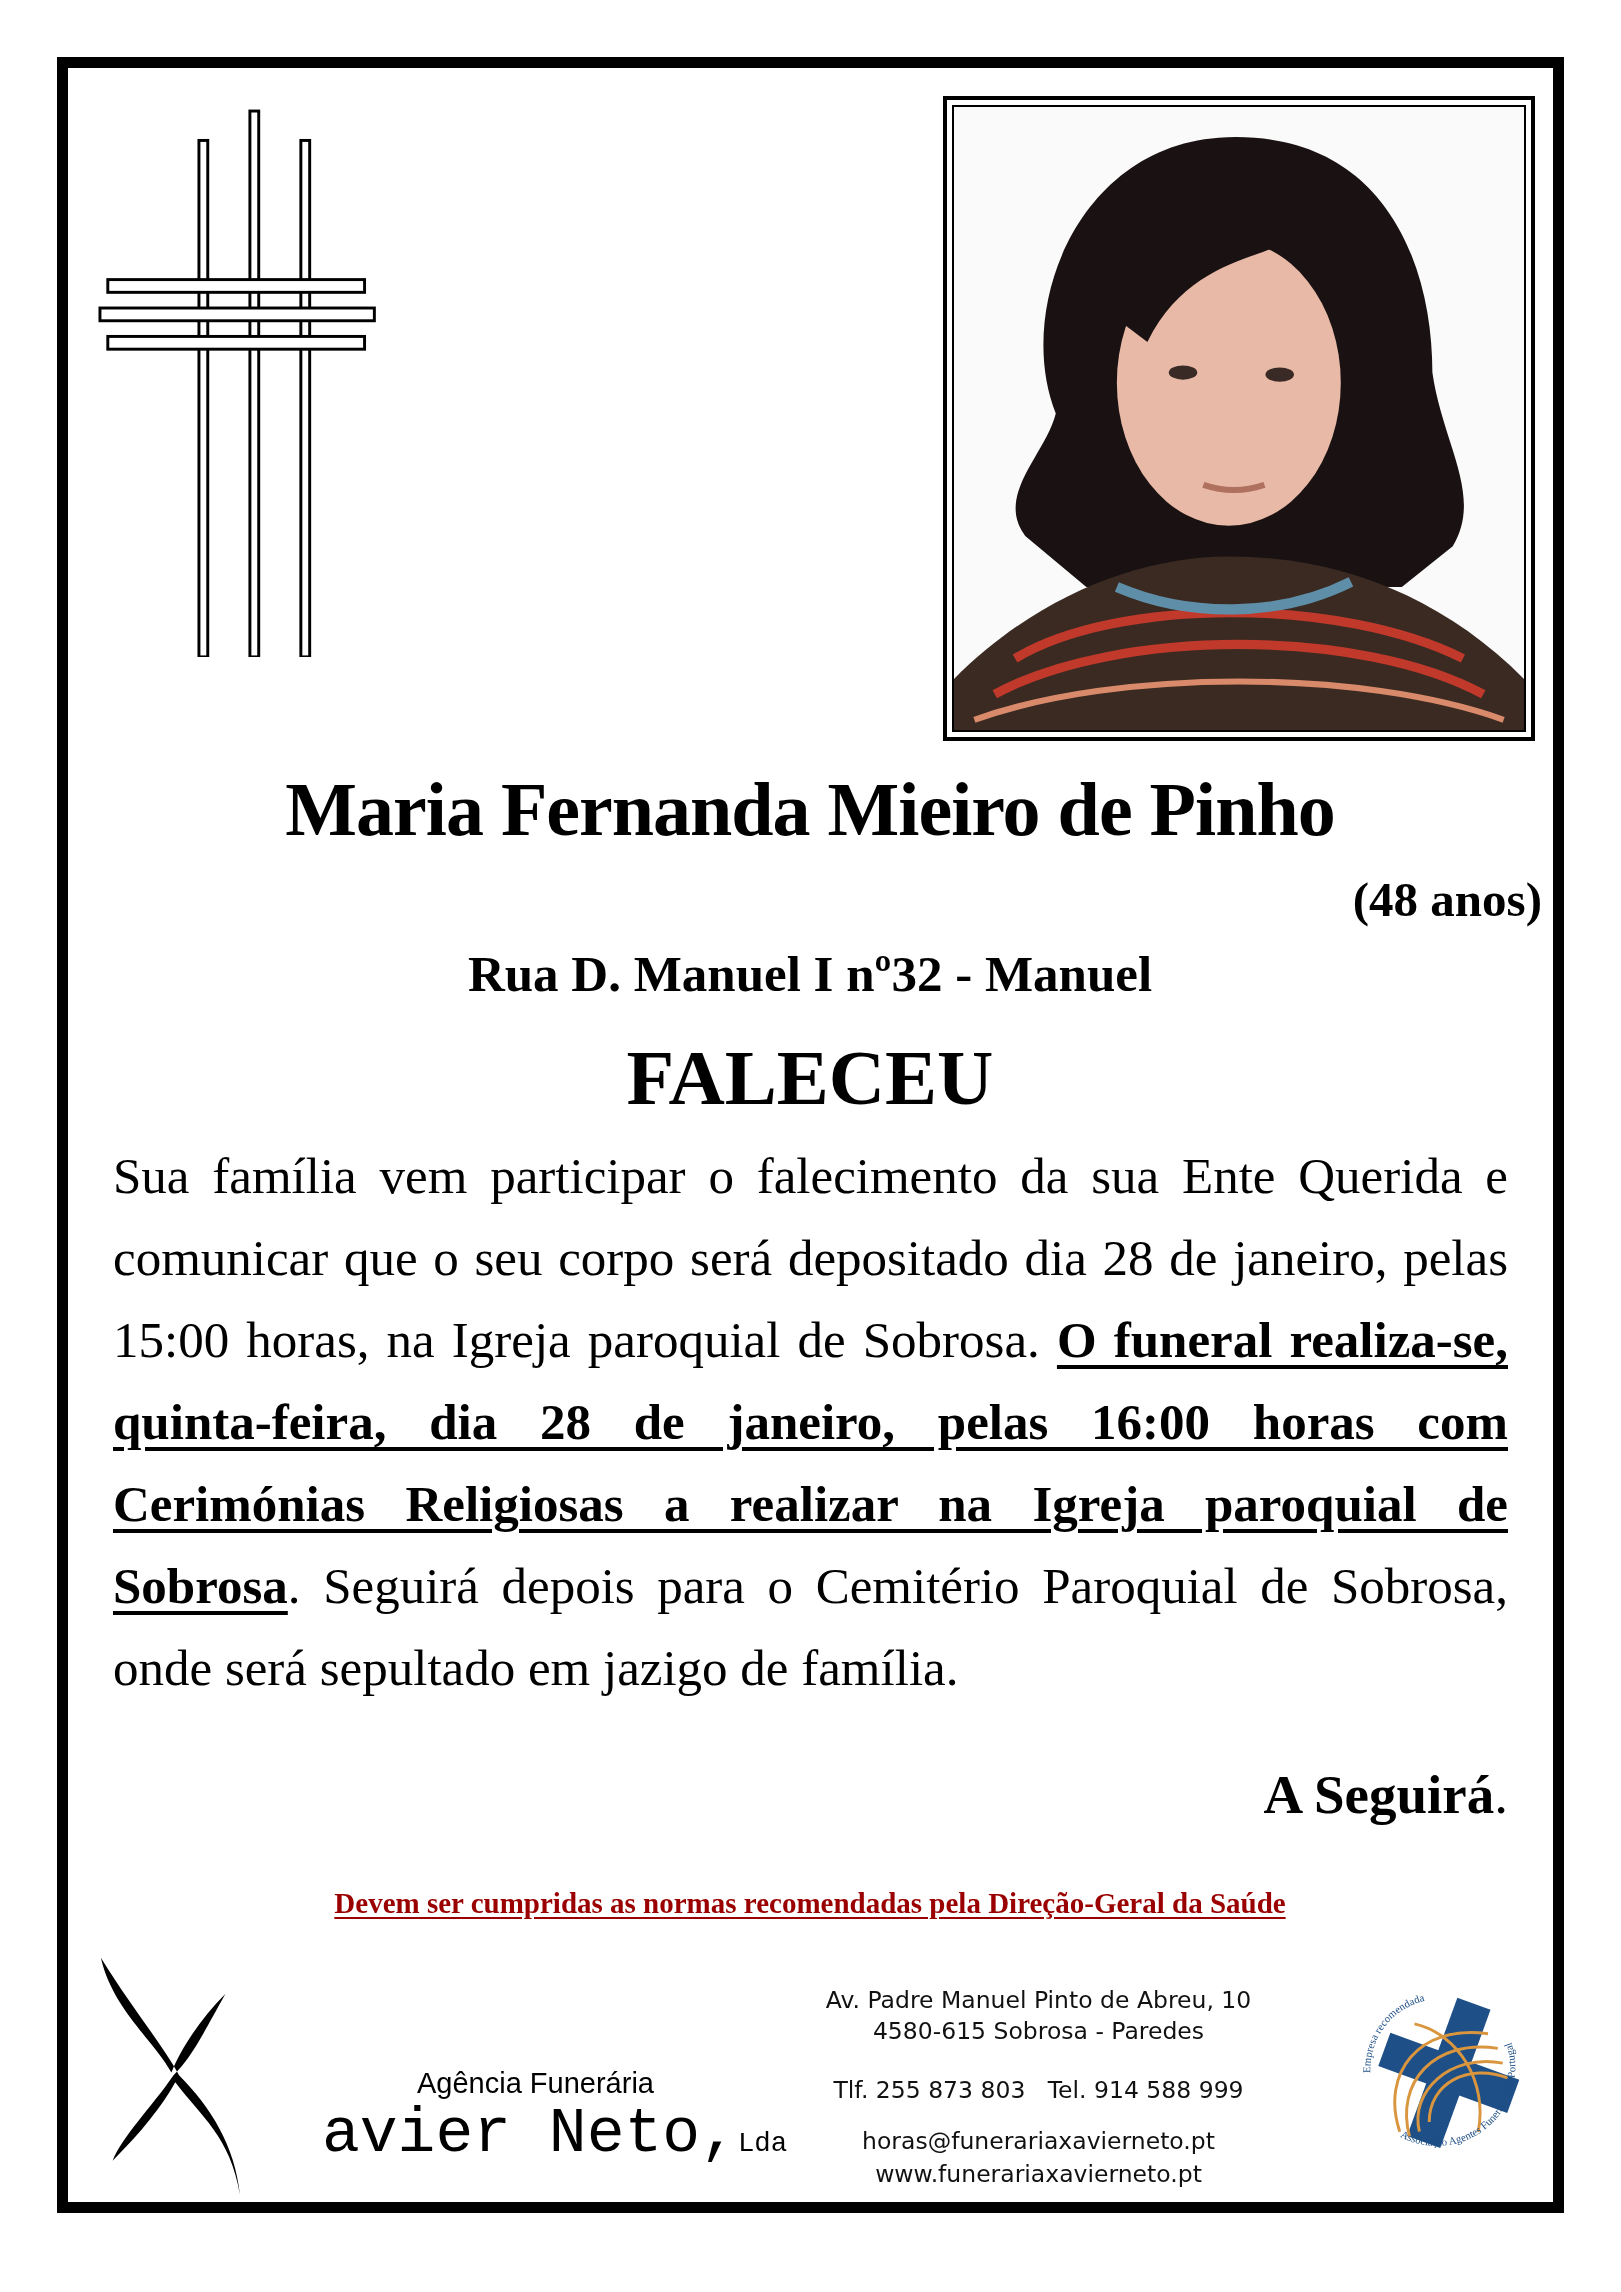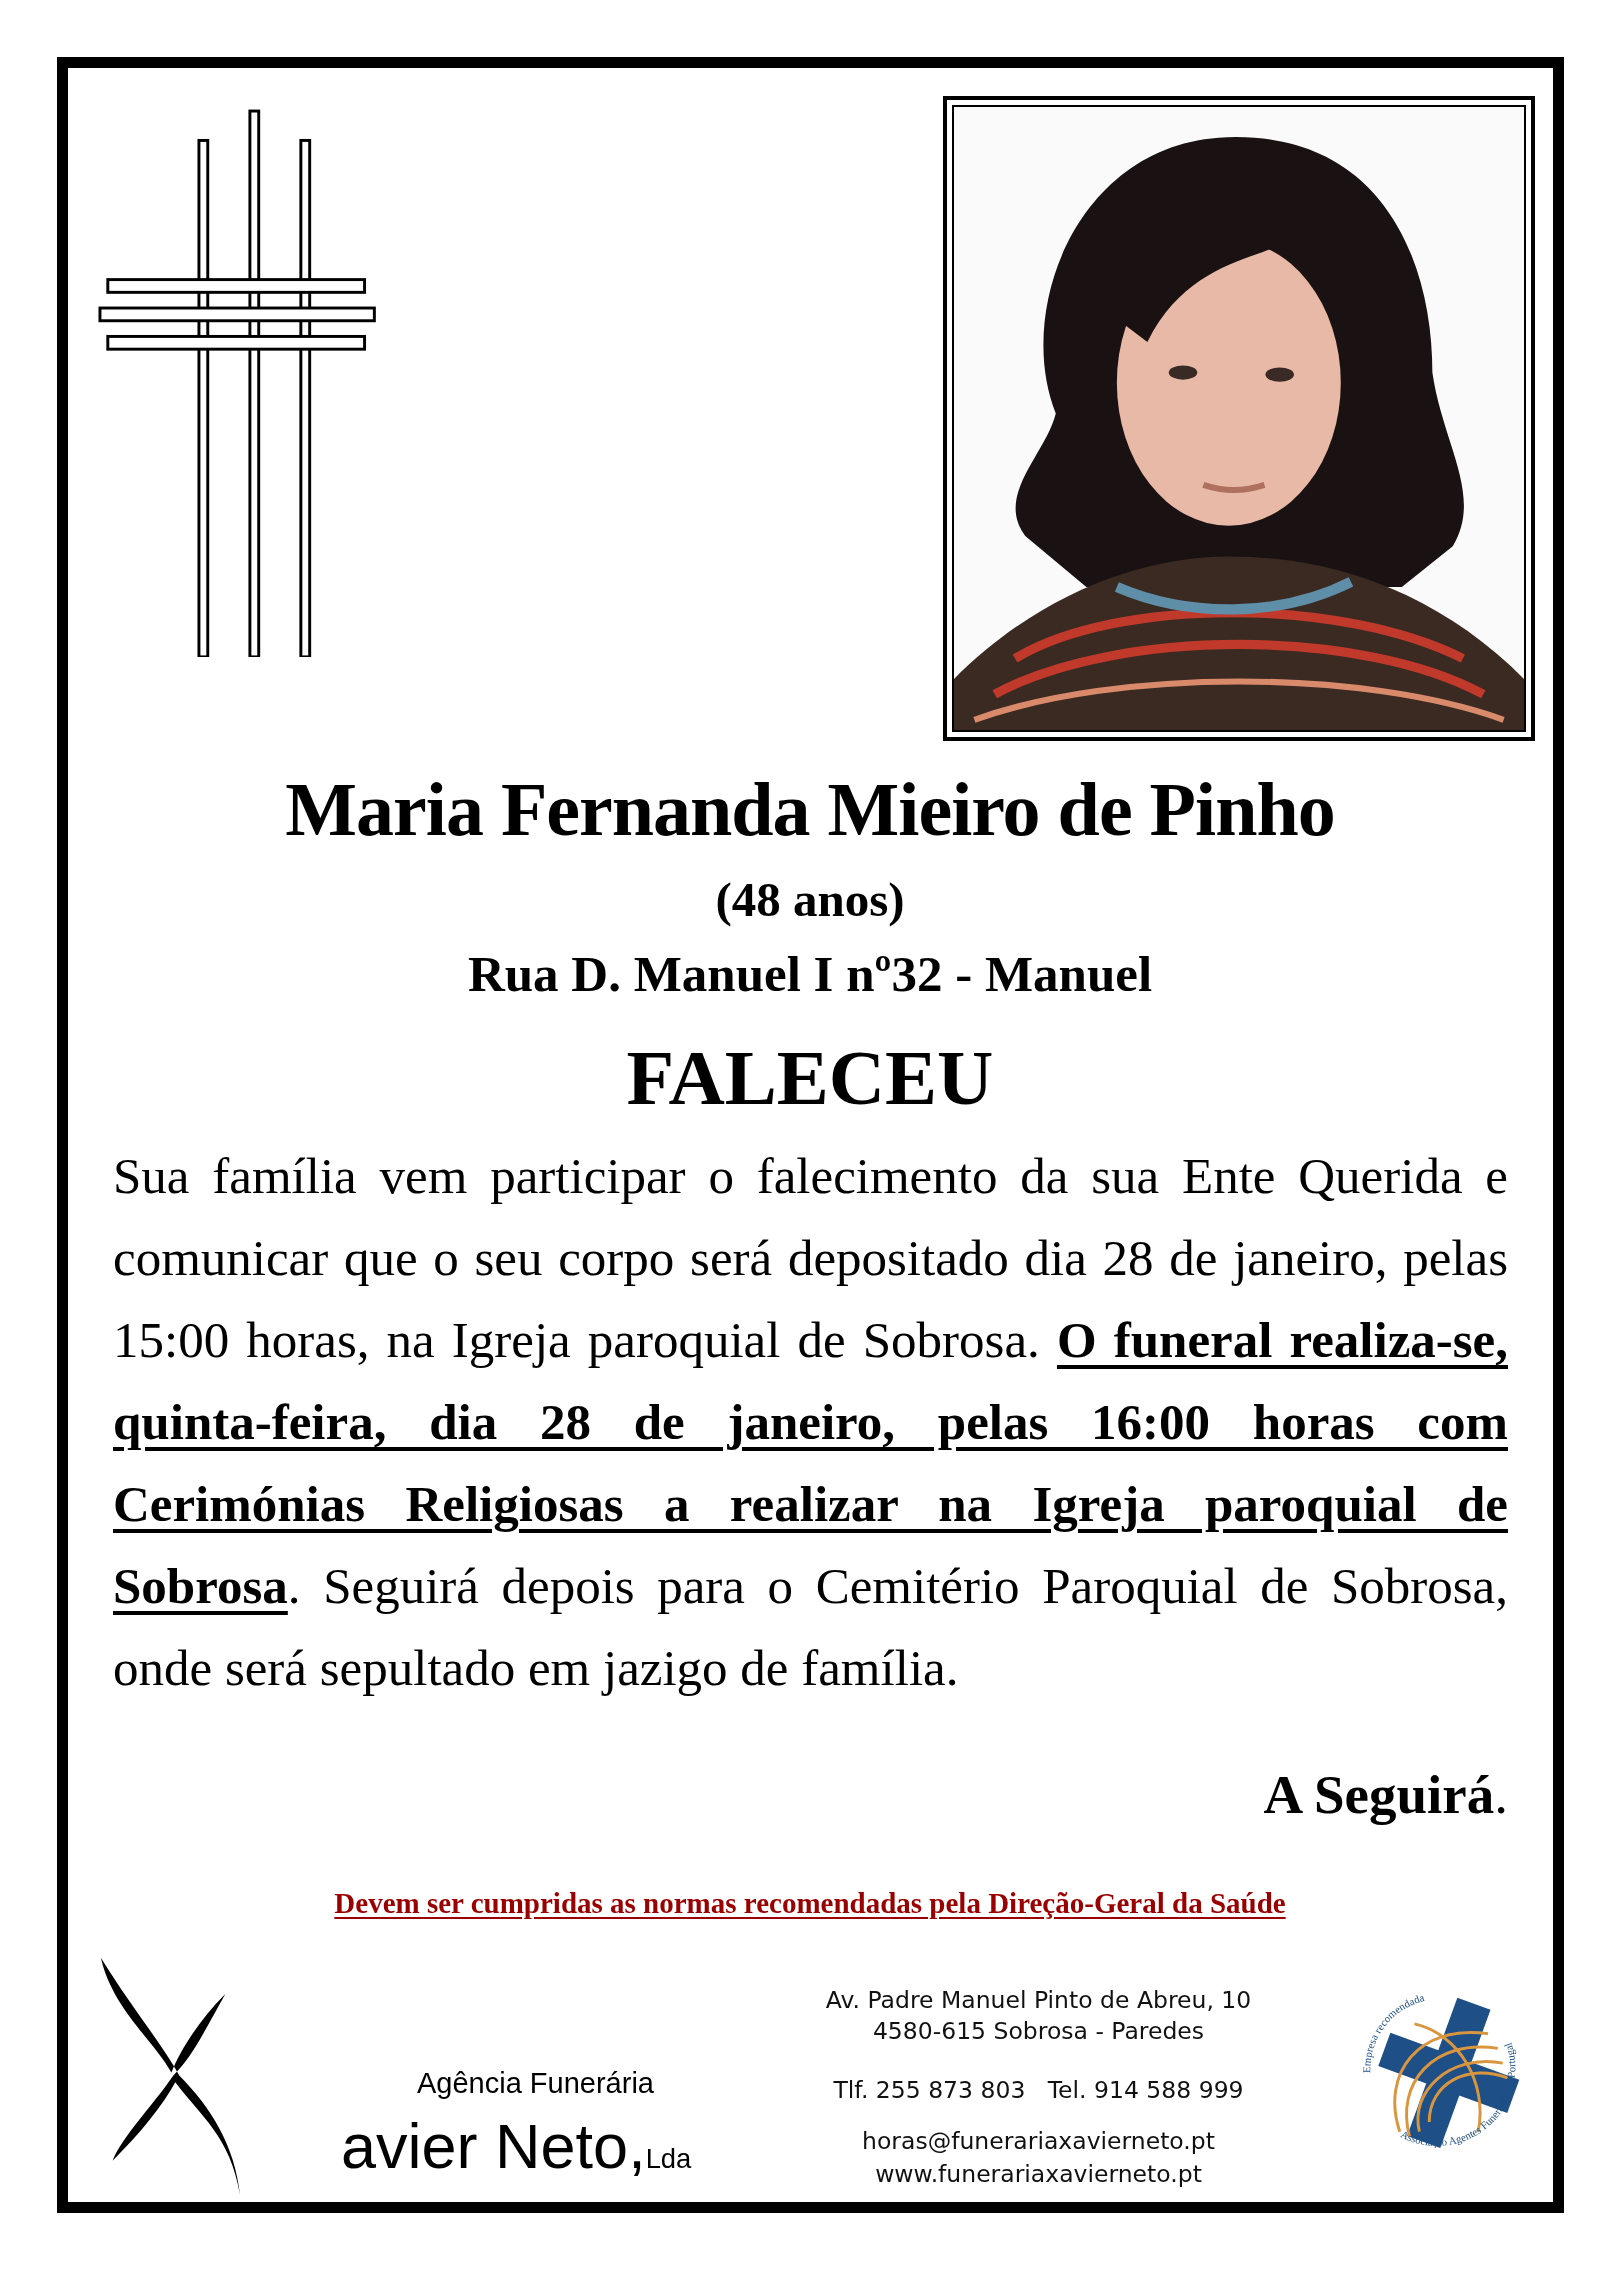--- a/index.html
+++ b/index.html
@@ -3,31 +3,31 @@
 <meta charset="utf-8">
 <style>
   html, body { margin: 0; padding: 0; background: #ffffff; }
   body { width: 1621px; height: 2293px; position: relative; overflow: hidden; font-family: "Liberation Serif", serif; color: #000; }
   .page-border { position: absolute; left: 57px; top: 57px; width: 1485px; height: 2134px; border: 11.8px solid #000; background: #fff; }
   .cross { position: absolute; left: 98px; top: 108px; width: 294px; height: 549px; }
   .photo-frame { position: absolute; left: 943px; top: 96px; width: 574px; height: 627px; border: 4.9px solid #000; padding: 4.9px; }
   .photo-inner { width: 100%; height: 100%; border: 2.9px double #000; box-sizing: border-box; position: relative; overflow: hidden; background: #fafafa; }
   .photo-inner svg { width: 100%; height: 100%; display: block; }
   .name { position: absolute; left: 78px; width: 1464px; top: 765px; text-align: center; font-weight: bold; font-size: 76px; line-height: 88px; letter-spacing: -1px; }
-  .age { position: absolute; left: 78px; width: 1464px; top: 870px; text-align: center; font-weight: bold; font-size: 49px; line-height: 59px; }
+  .age { position: absolute; left: 78px; width: 1464px; top: 870px; text-align: right; font-weight: bold; font-size: 49px; line-height: 59px; }
   .address { position: absolute; left: 78px; width: 1464px; top: 943px; text-align: center; font-weight: bold; font-size: 51px; line-height: 63px; }
   .faleceu { position: absolute; left: 78px; width: 1464px; top: 1031px; text-align: center; font-weight: bold; font-size: 78px; line-height: 94px; }
   .body-text { position: absolute; left: 113px; width: 1395px; top: 1135px; font-size: 51px; line-height: 82px; text-align: justify; text-align-last: left; }
   .body-text .emph { font-weight: bold; text-decoration: underline; text-decoration-thickness: 3.9px; text-underline-offset: 7.8px; }
   .signature { position: absolute; right: 113px; top: 1760px; font-weight: bold; font-size: 55px; line-height: 69px; }
   .signature .dot { font-weight: normal; }
   .health-note { position: absolute; left: 78px; width: 1464px; top: 1886px; text-align: center; color: #9a0000; font-weight: bold; font-size: 29px; line-height: 35px; text-decoration: underline; text-decoration-thickness: 2px; text-underline-offset: 3.9px; }
   .logo-x { position: absolute; left: 93px; top: 1950px; width: 196px; height: 245px; }
   .agency-label { position: absolute; left: 417px; top: 2066px; font-family: "Liberation Sans", sans-serif; font-size: 29px; line-height: 35px; }
-  .agency-name { position: absolute; left: 341px; top: 2102px; font-family: Liberation Sans, sans-serif; font-size: 63px; line-height: 88px; white-space: nowrap; }
+  .agency-name { position: absolute; left: 322px; top: 2102px; font-family: Liberation Mono, monospace; font-size: 63px; line-height: 66px; white-space: nowrap; }
   .agency-name .lda { font-size: 27.4px; }
   .contact { position: absolute; left: 774px; width: 529px; text-align: center; font-family: "DejaVu Sans", sans-serif; font-size: 23.5px; color: #111; white-space: nowrap; }
   .badge { position: absolute; left: 1341px; top: 1965px; width: 196px; height: 206px; }
 </style>
 </head>
 <body>
 
 <div class="page-border"></div>
 
 <svg class="cross" viewBox="0 0 300 560">

